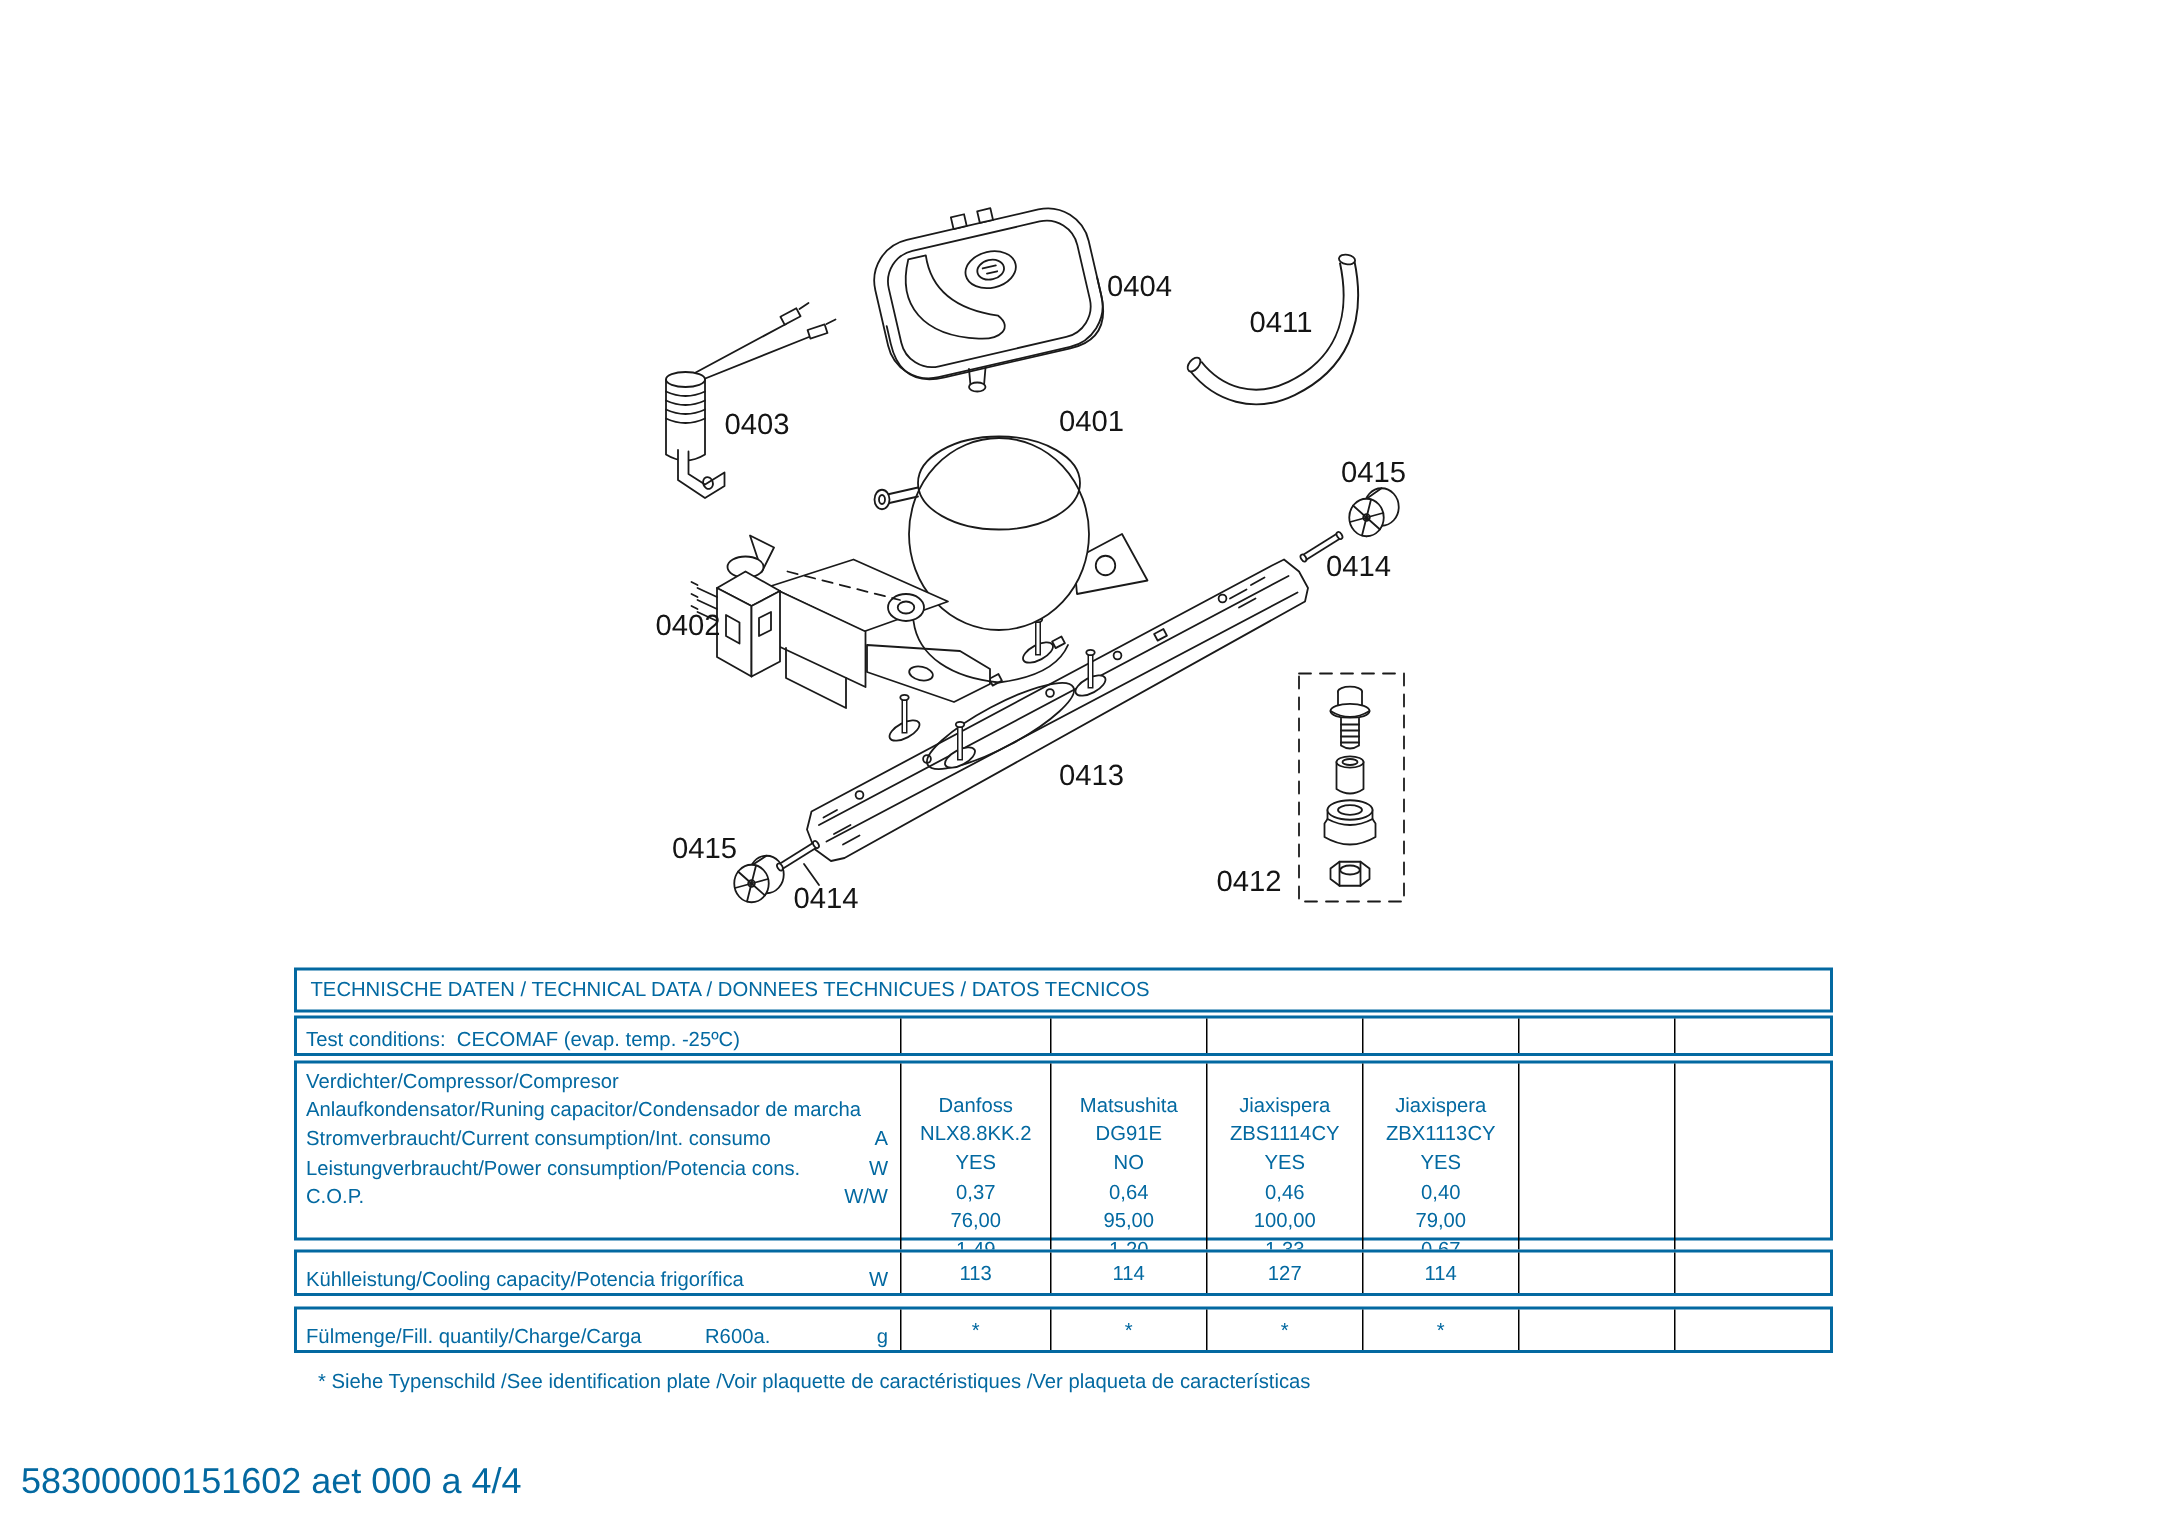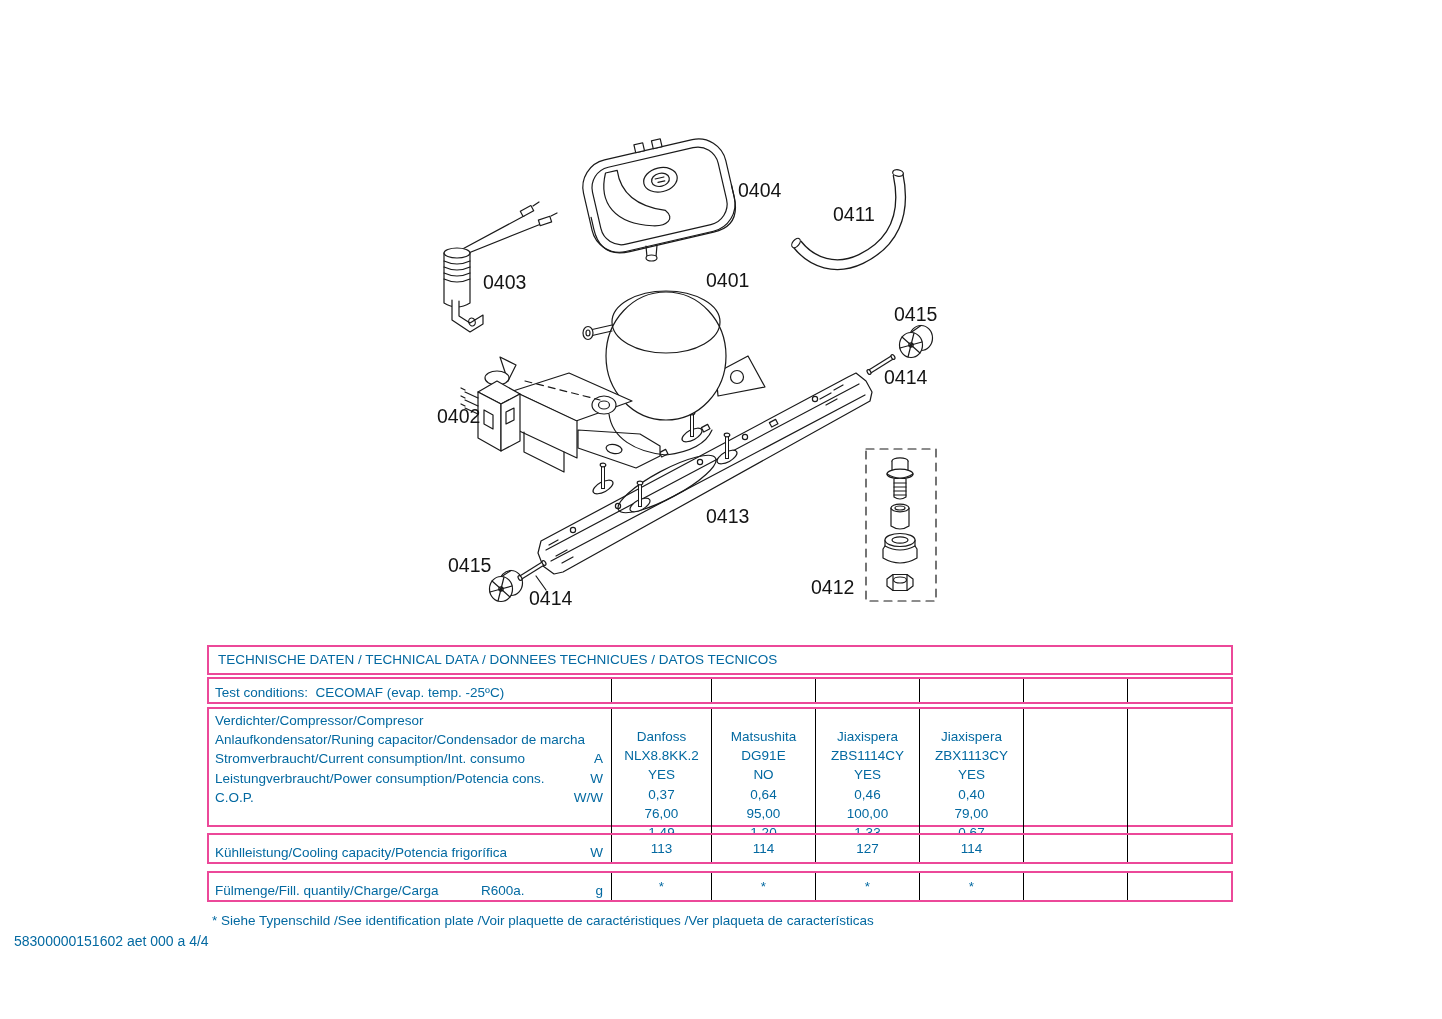--- a/index.html
+++ b/index.html
@@ -4,33 +4,33 @@
 <style>
   html,body{margin:0;padding:0;background:#e8e8e8;}
   .page{position:relative;width:1442px;height:1019px;background:#ffffff;overflow:hidden;
         font-family:"Liberation Sans",sans-serif;color:#0369a1;}
   
   .diagram{position:absolute;left:420px;top:95px;width:565px;height:535px;}
   .ln{stroke:#1a1a1a;fill:none;stroke-width:1.2;stroke-linecap:round;stroke-linejoin:round;}
   .wh{fill:#ffffff;}
   svg text{font-family:"Liberation Sans",sans-serif;font-size:19.5px;fill:#141414;}
   
-  .tbox{position:absolute;left:207px;width:1026px;border:2px solid #ec4899;box-sizing:border-box;
+  .tbox{position:absolute;left:196px;width:1026px;border:2px solid #0369a1;box-sizing:border-box;
         font-size:13.5px;line-height:1.32;background:#fff;}
   .tgrid{display:grid;grid-template-columns:402px 100px 104px 104px 104px 104px 1fr;height:100%;}
   .cell{border-left:1px solid #000;display:flex;align-items:center;justify-content:center;text-align:center;}
   .cell:first-child{border-left:none;justify-content:flex-start;text-align:left;}
   .labelcell{padding-left:6px;padding-right:8px;display:flex;align-items:flex-end;}
   .mainrows{display:grid;grid-template-rows:repeat(6,19.3px);padding-top:2px;}
   .mrow{display:flex;align-items:center;padding-left:6px;padding-right:8px;justify-content:space-between;white-space:nowrap;}
   .ccol{display:grid;grid-template-rows:repeat(6,19.3px);padding-top:18px;border-left:1px solid #000;}
   .ccol div{display:flex;align-items:center;justify-content:center;}
   .unit{margin-left:8px;}
   .note{position:absolute;left:212px;top:913px;font-size:13.5px;}
-  .footer{position:absolute;left:14px;top:933px;font-size:14px;}
+  .footer{position:absolute;left:14px;top:974px;font-size:24px;}
   .pre{white-space:pre;}
 </style>
 </head>
 <body>
 
 <div class="page">
 
   <svg class="diagram" viewBox="420 95 565 535">
 
     <g>

